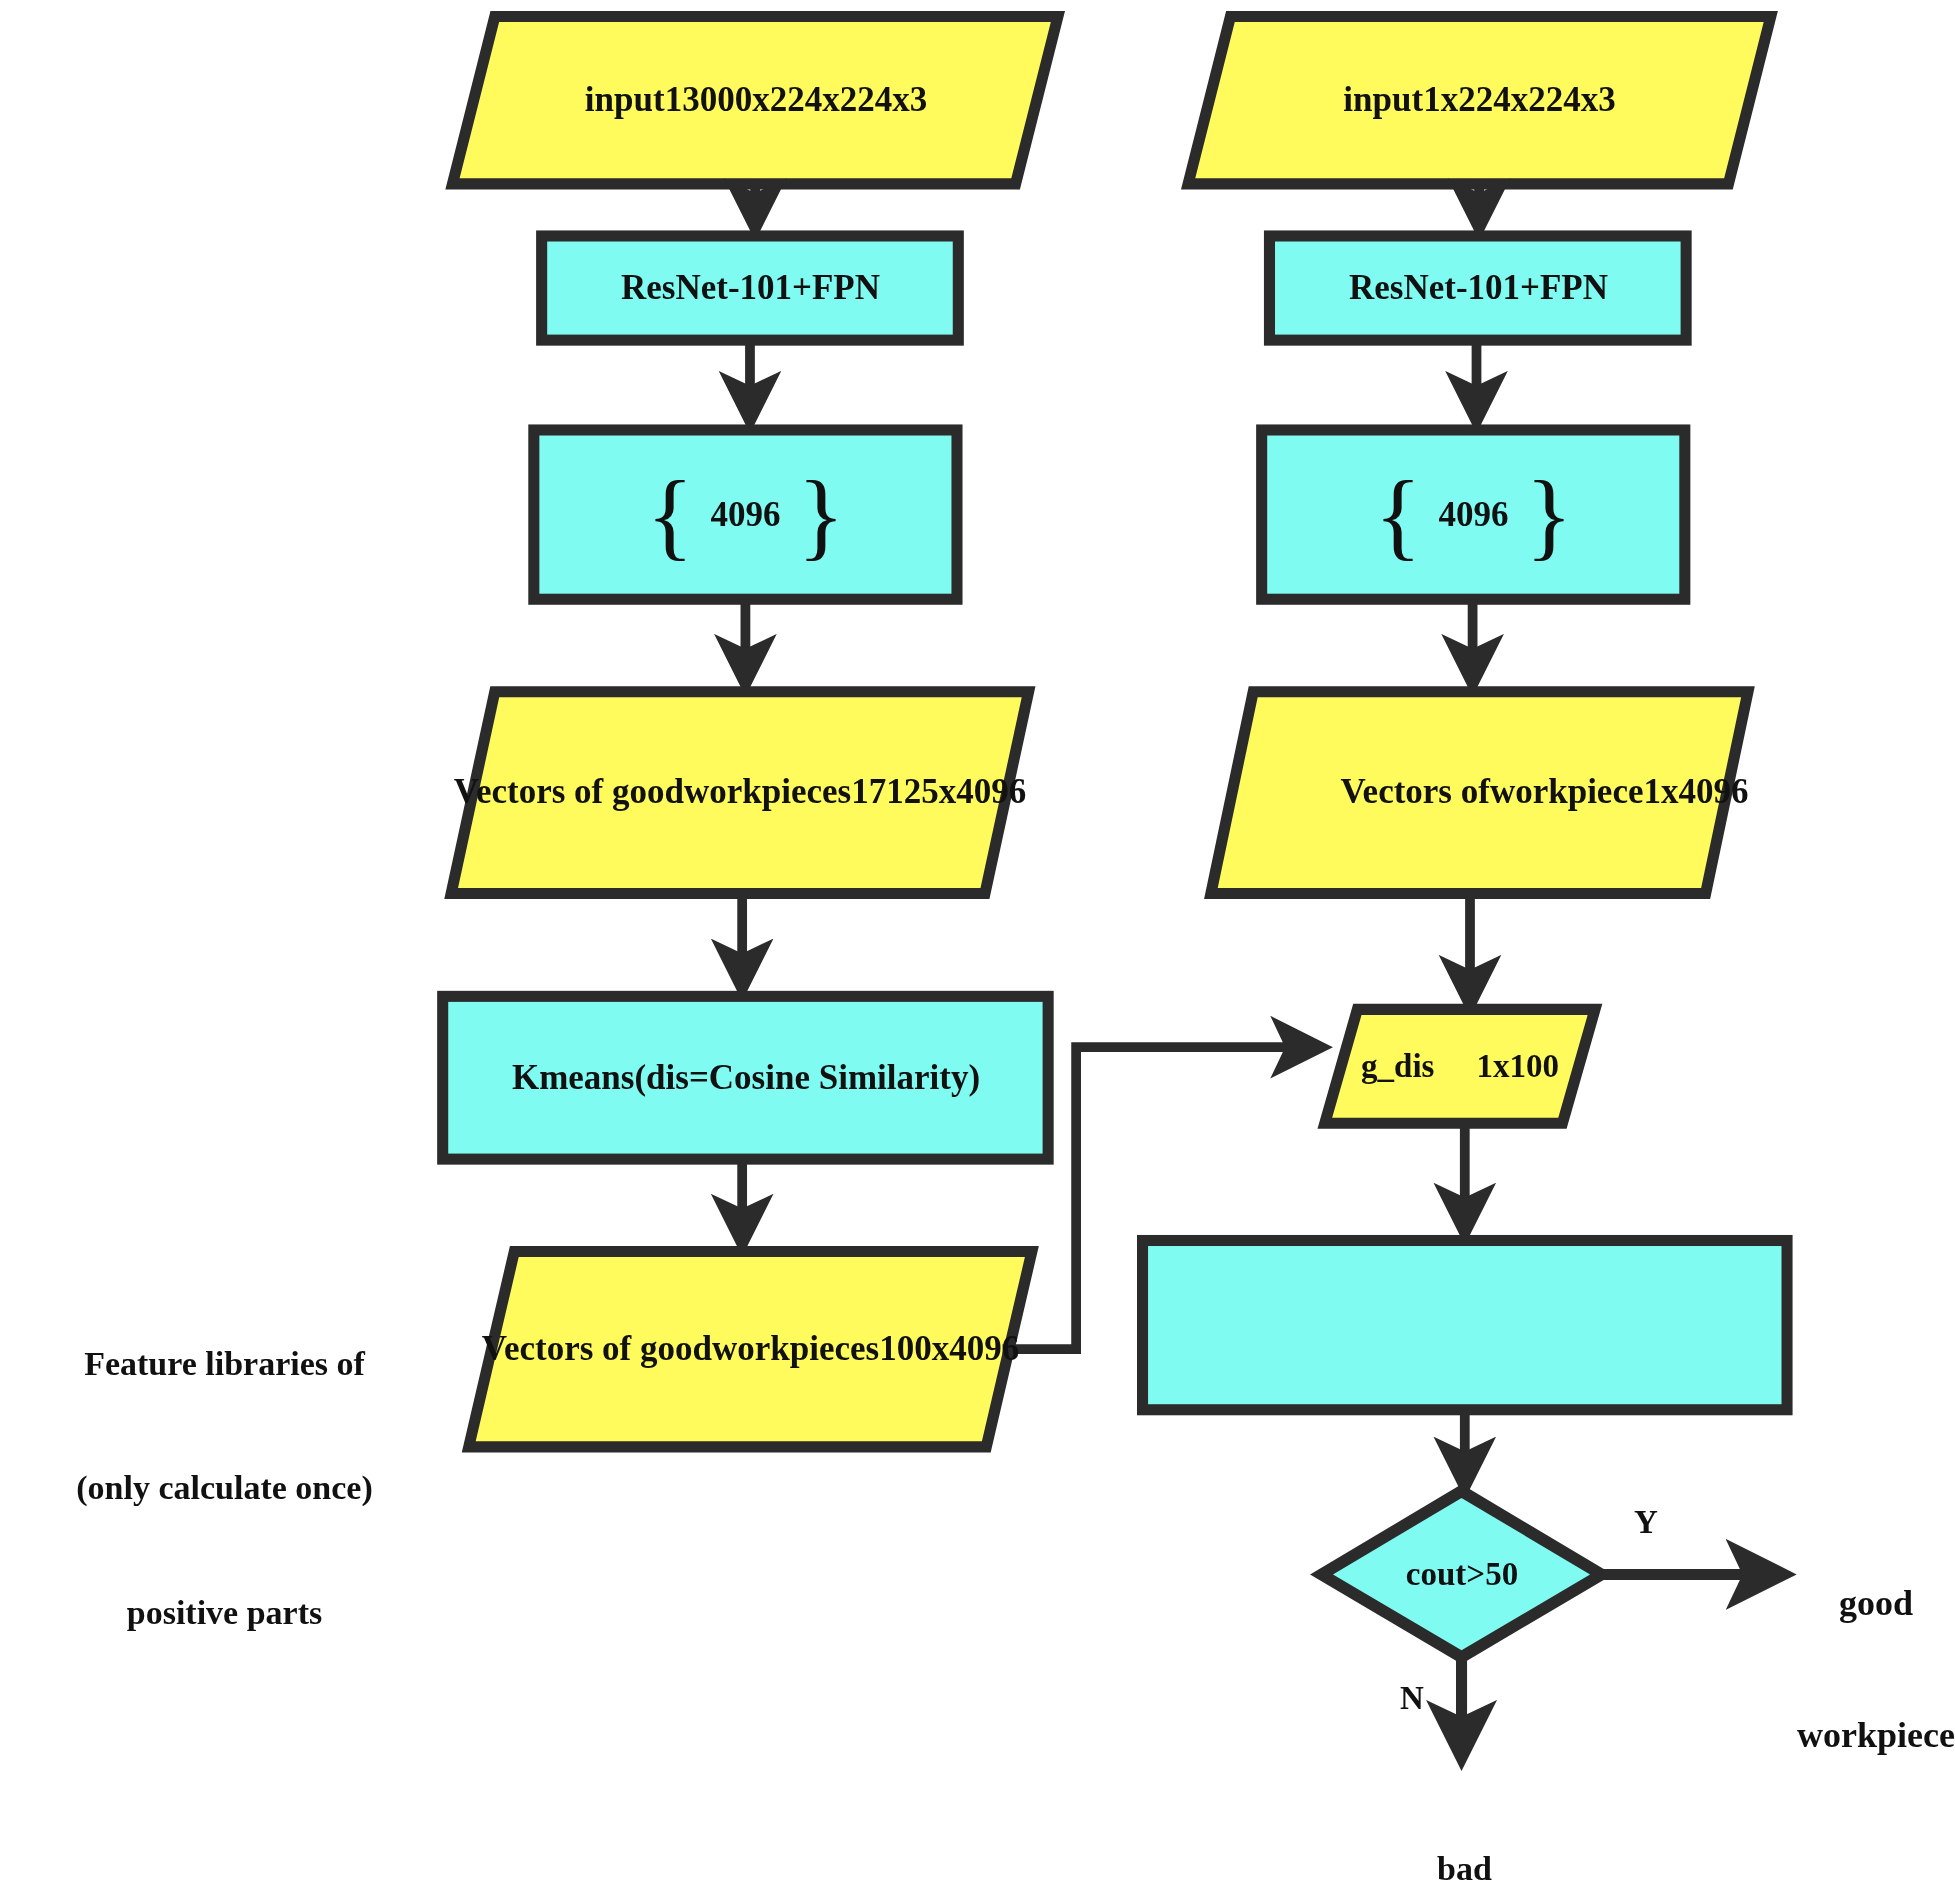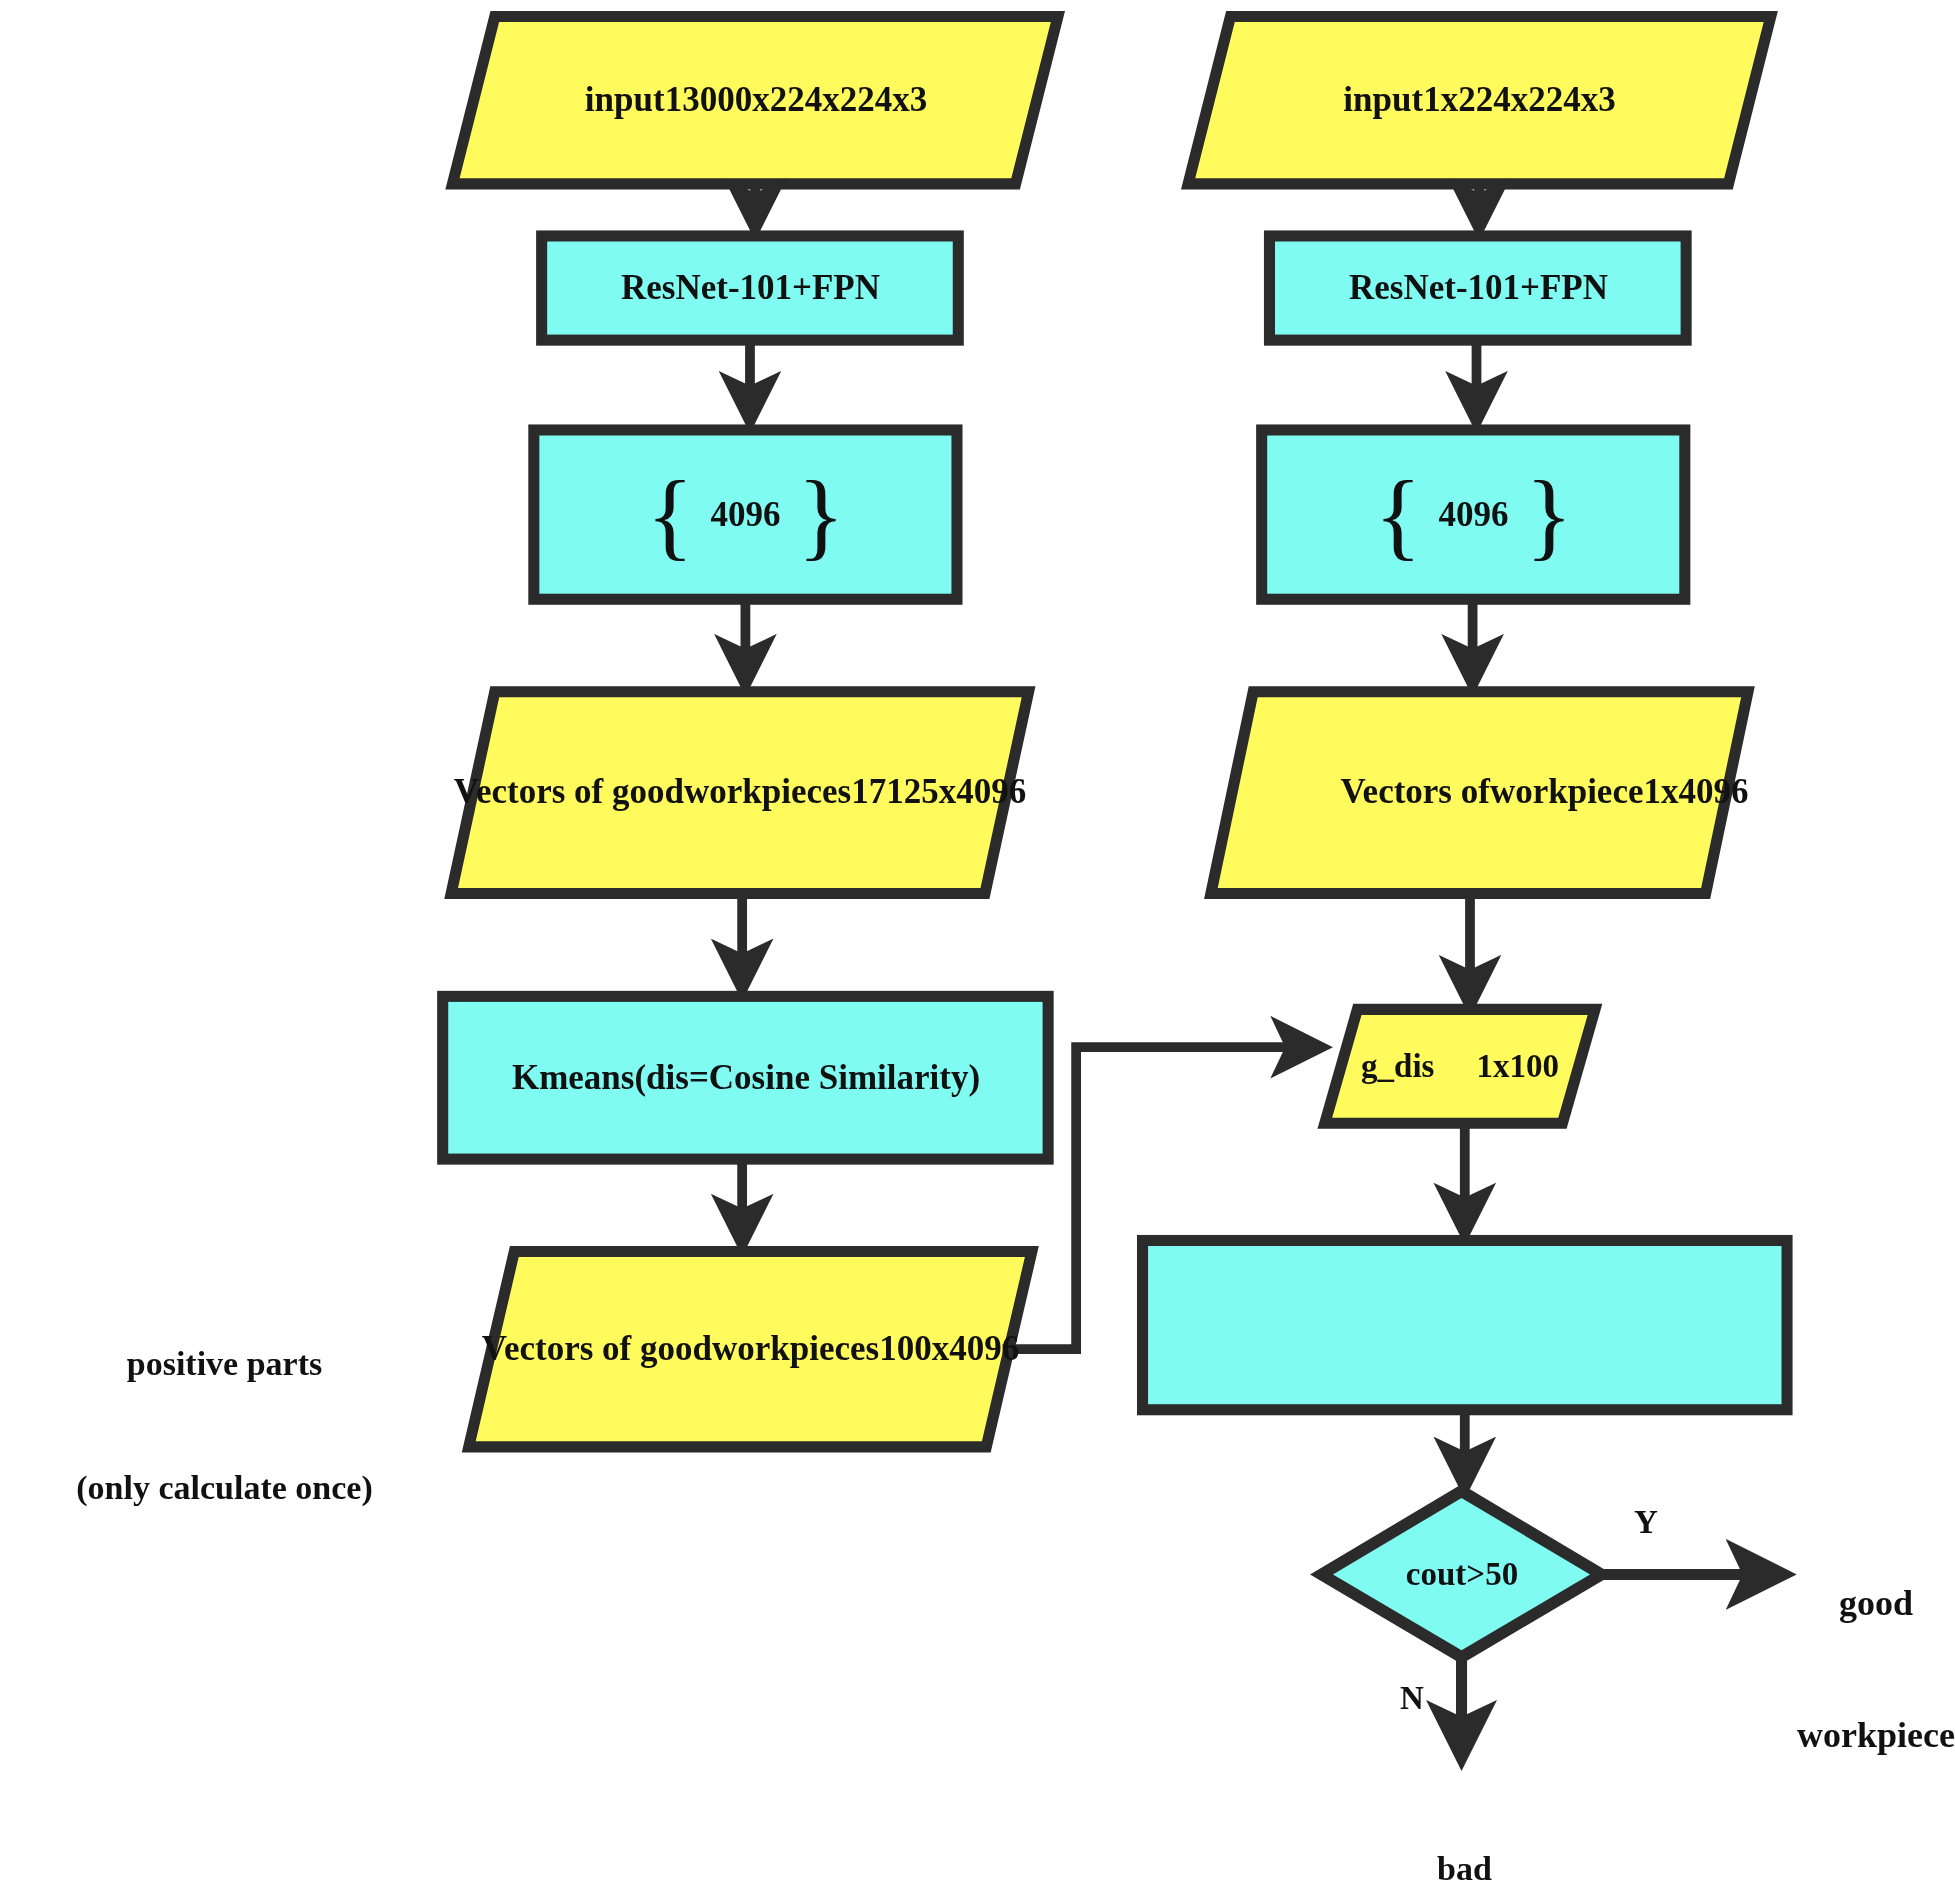--- a/index.html
+++ b/index.html
@@ -129,22 +129,23 @@
     <span class="t-line fs-big">(dis=Cosine Similarity)</span>
   </div>
 
   <div class="node-text" style="left:469px;top:1251px;width:563px;height:195px;">
     <span class="t-line fs-big">Vectors of good</span>
     <span class="t-line fs-big">workpieces</span>
     <span class="t-line fs-big">100x4096</span>
   </div>
 
   <div class="free-label" style="left:6.5px;top:1260px;width:436px;font-size:34px;">
+    <span class="t-line">Feature libraries of</span>
+    <span class="t-line">(only calculate once)</span>
     <span class="t-line">positive parts</span>
-    <span class="t-line">(only calculate once)</span>
   </div>
 
   <div class="node-text" style="left:1188px;top:16.3px;width:583px;height:167px;">
     <span class="t-line fs-big">input</span>
     <span class="t-line fs-big">1x224x224x3</span>
   </div>
 
   <div class="node-text" style="left:1270px;top:236px;width:417px;height:104px;">
     <span class="t-line fs-big">ResNet-101+FPN</span>
   </div>

